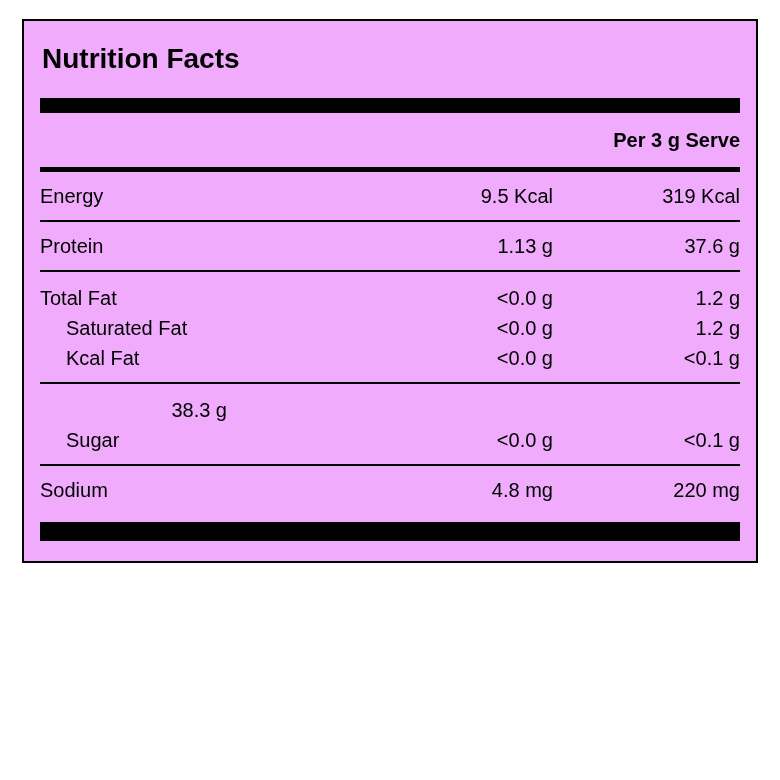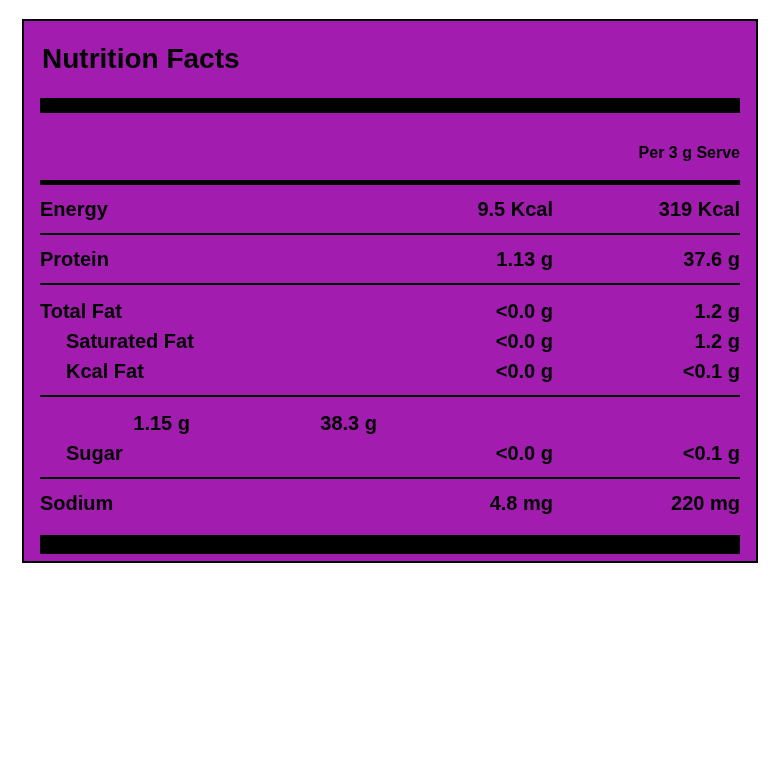--- a/index.html
+++ b/index.html
@@ -13,21 +13,21 @@
   }
   * { box-sizing: border-box; }
 
   .label-box {
     position: absolute;
     left: 22px;
     top: 19px;
     width: 736px;
     height: 544px;
     border: 2px solid #000000;
-    background: #a21caf;
+    background: #f0abfc;
     padding: 0 16px;
     overflow: hidden;
   }
 
   .label-title {
     margin: 24px 0 0 2px;
     font-size: 28px;
     line-height: 28px;
     font-weight: 700;
     letter-spacing: 0;
@@ -37,43 +37,43 @@
     background: #000000;
     width: 100%;
   }
   .bar.thick-top   { height: 15px; margin-top: 25px; }
   .bar.medium      { height: 5px; }
   .bar.thick-bottom{ height: 19px; margin-top: 8px; }
 
   .header-row {
     display: flex;
     align-items: flex-end;
-    font-size: 16px;
+    font-size: 20px;
     font-weight: 700;
-    padding: 28px 0 15px 0;
+    padding: 15px 0 15px 0;
     line-height: 24px;
   }
   .header-row .spacer { flex: 1; }
 
   .col-serve  { width: 150px; text-align: right; }
   .col-per100 { width: 187px; text-align: right; }
 
   .section {
     border-bottom: 2px solid #000000;
     padding: 9px 0;
   }
   .section.last { border-bottom: none; }
   .section.group { padding: 11px 0 9px 0; }
 
   .row {
     display: flex;
     align-items: center;
     font-size: 20px;
     line-height: 30px;
-    font-weight: 700;
+    font-weight: 400;
   }
   .row .nutrient { flex: 1; }
   .row.indent .nutrient { padding-left: 26px; }
 </style>
 </head>
 <body>
 
 <div class="label-box">
 
   <h1 class="label-title">Nutrition Facts</h1>
@@ -116,21 +116,20 @@
     </div>
     <div class="row indent">
       <span class="nutrient">Kcal Fat</span>
       <span class="col-serve">&lt;0.0 g</span>
       <span class="col-per100">&lt;0.1 g</span>
     </div>
   </div>
 
   <div class="section group">
     <div class="row">
-      <span class="col-serve">1.15 g</span>
       <span class="col-per100">38.3 g</span>
     </div>
     <div class="row indent">
       <span class="nutrient">Sugar</span>
       <span class="col-serve">&lt;0.0 g</span>
       <span class="col-per100">&lt;0.1 g</span>
     </div>
   </div>
 
   <div class="section last">

